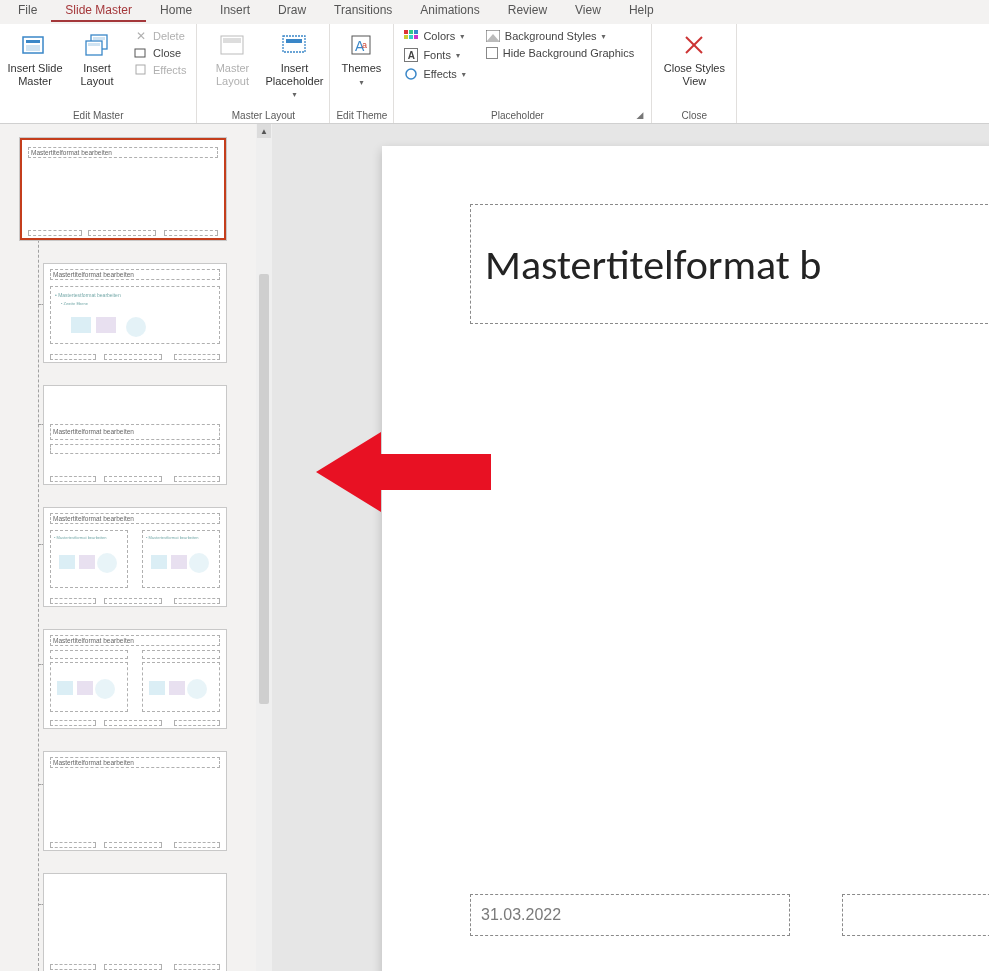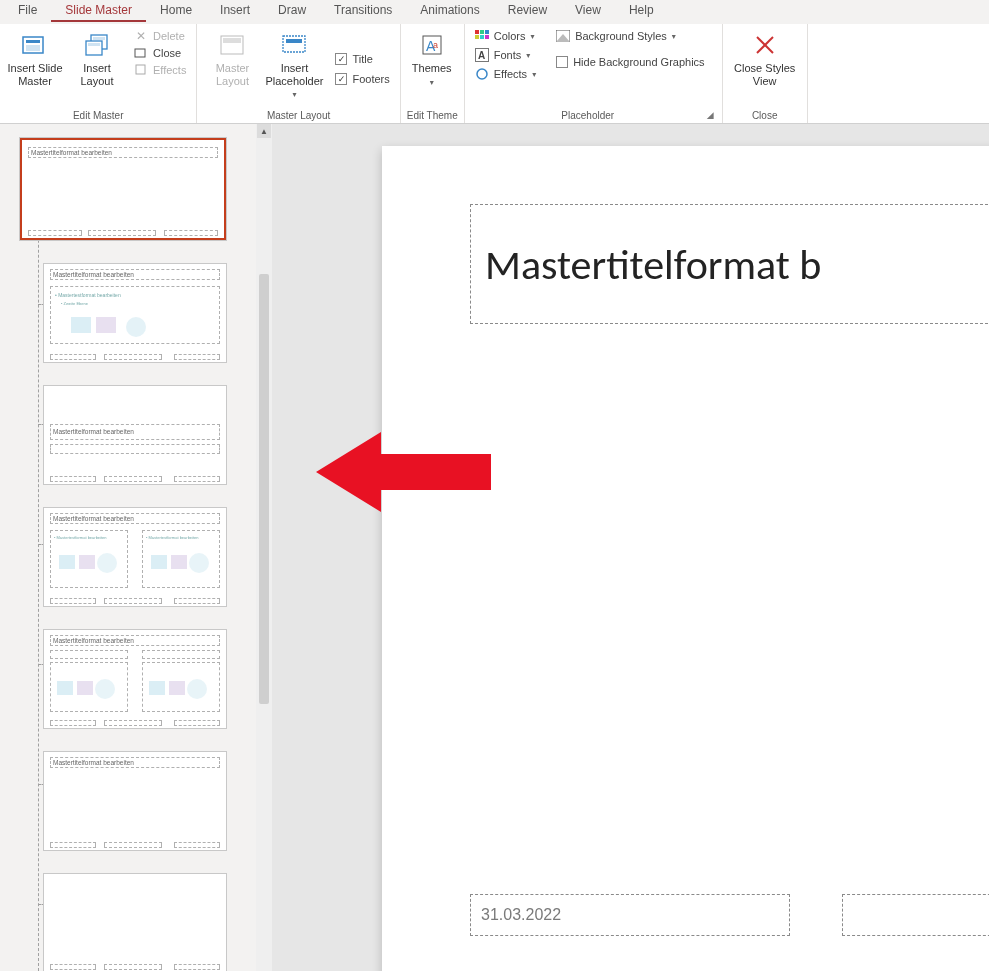--- a/index.html
+++ b/index.html
@@ -134,30 +134,20 @@
       </div>
       <div class="big-btn">
         <span class="icon-box">
             <svg width="28" height="22">
               <rect x="3" y="2" width="22" height="16" fill="none" stroke="#3a87c8" stroke-width="1.3" stroke-dasharray="2 1"></rect>
               <rect x="6" y="5" width="16" height="4" fill="#3a87c8"></rect>
             </svg>
           </span>
         <span><span>Insert Placeholder</span> <span class="caret">▾</span></span>
       </div>
-      <div class="ribbon-col" style="justify-content:center;gap:6px;margin-left:4px">
-        <div class="mini-btn">
-            <span class="chk on"></span>
-            <span>Title</span>
-          </div>
-        <div class="mini-btn">
-            <span class="chk on"></span>
-            <span>Footers</span>
-          </div>
-      </div>
     </div>
     <div class="ribbon-group-label">Master Layout</div>
   </div>
 
   <div class="ribbon-group">
     <div class="ribbon-group-head">
       <div class="big-btn" style="width:50px">
         <span class="icon-box">
             <svg width="26" height="24">
               <rect x="4" y="3" width="18" height="18" fill="none" stroke="#555"></rect>
@@ -196,21 +186,21 @@
         <div class="mini-btn">
             <span class="mini-box">
               <svg width="14" height="14">
                 <circle cx="7" cy="7" r="5" fill="none" stroke="#3a87c8" stroke-width="1.5"></circle>
               </svg>
             </span>
             <span>Effects</span>
             <span class="caret">▾</span>
           </div>
       </div>
-      <div class="ribbon-col" style="gap:11px;margin-left:8px">
+      <div class="ribbon-col" style="gap:2px;margin-left:8px">
         <div class="mini-btn">
             <span class="mini-box">
               <svg width="14" height="12">
                 <rect x="0" y="0" width="14" height="12" fill="none" stroke="#555"></rect>
                 <path d="M0 12 L7 4 L14 12" fill="#bbb"></path>
               </svg>
             </span>
             <span>Background Styles</span>
             <span class="caret">▾</span>
           </div>

